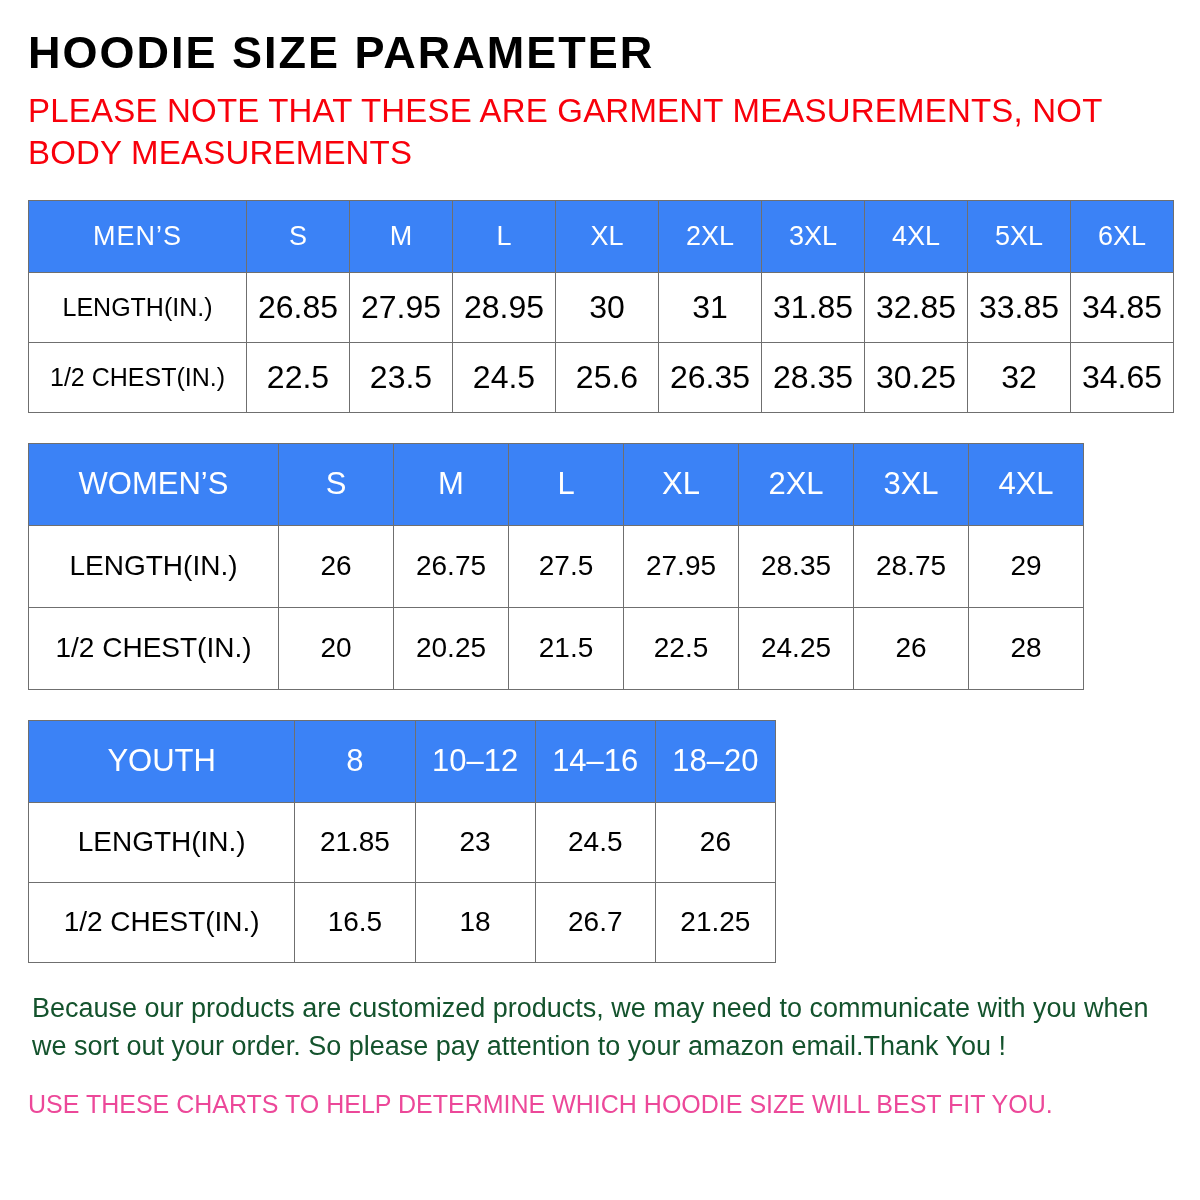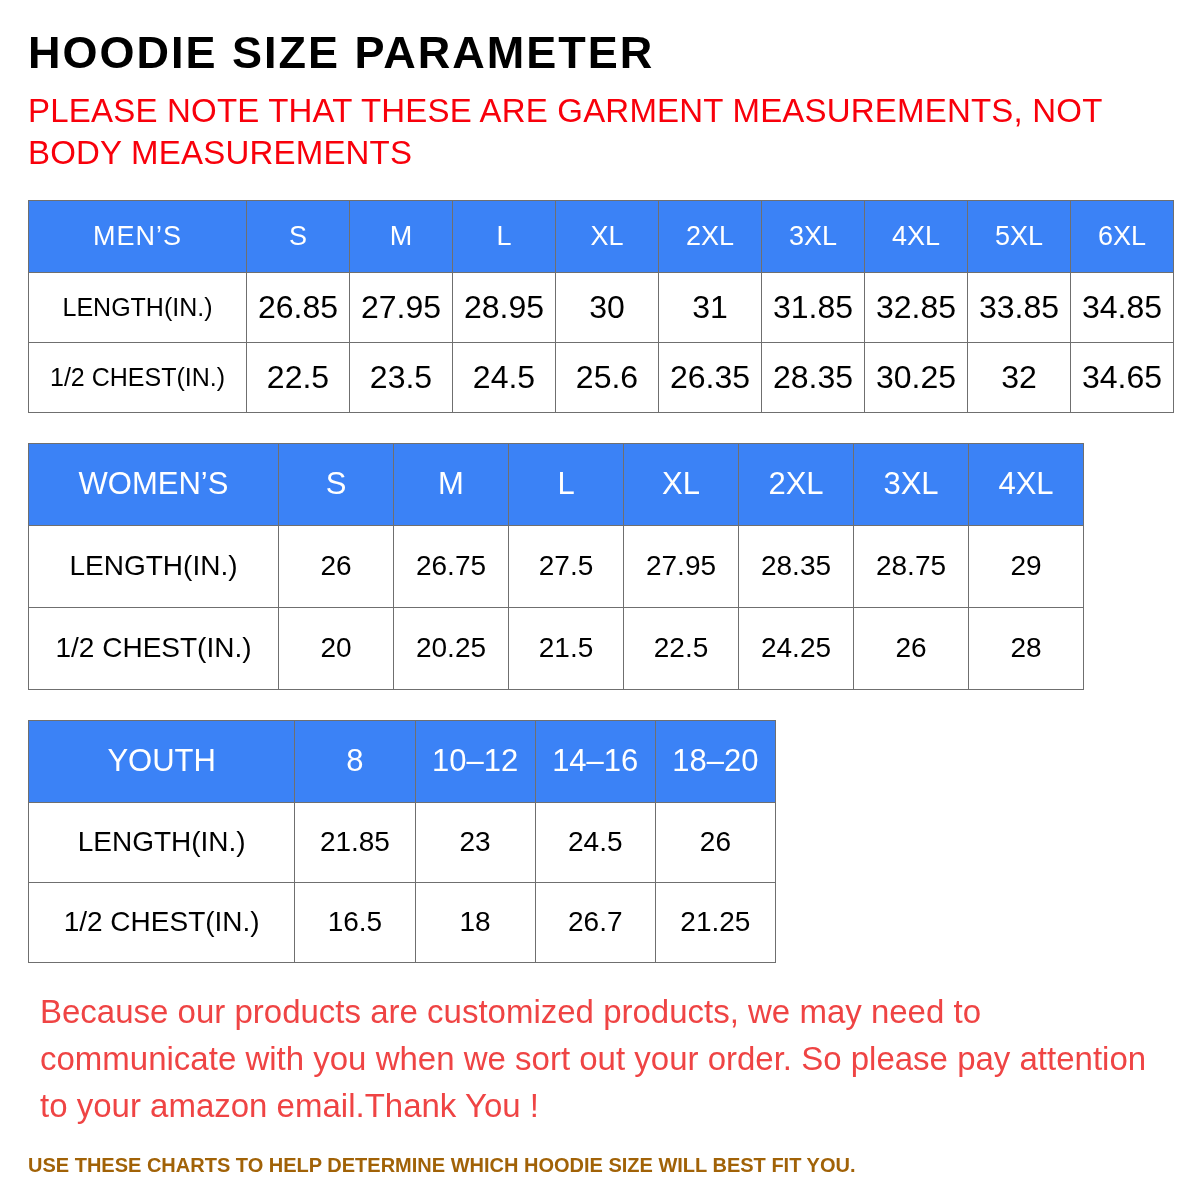--- a/index.html
+++ b/index.html
@@ -64,31 +64,30 @@
   .t-women col.cx { width: 115px; }
 
   
   .t-youth { width: 748px; margin-bottom: 26px; }
   .t-youth .hdr-row td { height: 82px; font-size: 31px; }
   .t-youth td { height: 80px; font-size: 28px; }
   .t-youth col.c0 { width: 266px; }
   .t-youth col.cx { width: 120px; }
 
   .footer-red {
-    color: #ef4444;
-    font-size: 33px;
+    color: #14532d;
+    font-size: 27px;
     line-height: 1.42;
-    margin: 0 0 22px 12px;
+    margin: 0 0 22px 4px;
   }
   .footer-red2 {
-    color: #a16207;
-    font-size: 20px;
+    color: #ec4899;
+    font-size: 25px;
     line-height: 1.3;
     margin: 0;
-    font-weight: bold;
   }
 </style>
 </head>
 <body>
 
 <div class="page">
 
   <h1 class="title">HOODIE SIZE PARAMETER</h1>
 
   <p class="note">PLEASE NOTE THAT THESE ARE GARMENT MEASUREMENTS, NOT BODY MEASUREMENTS</p>

